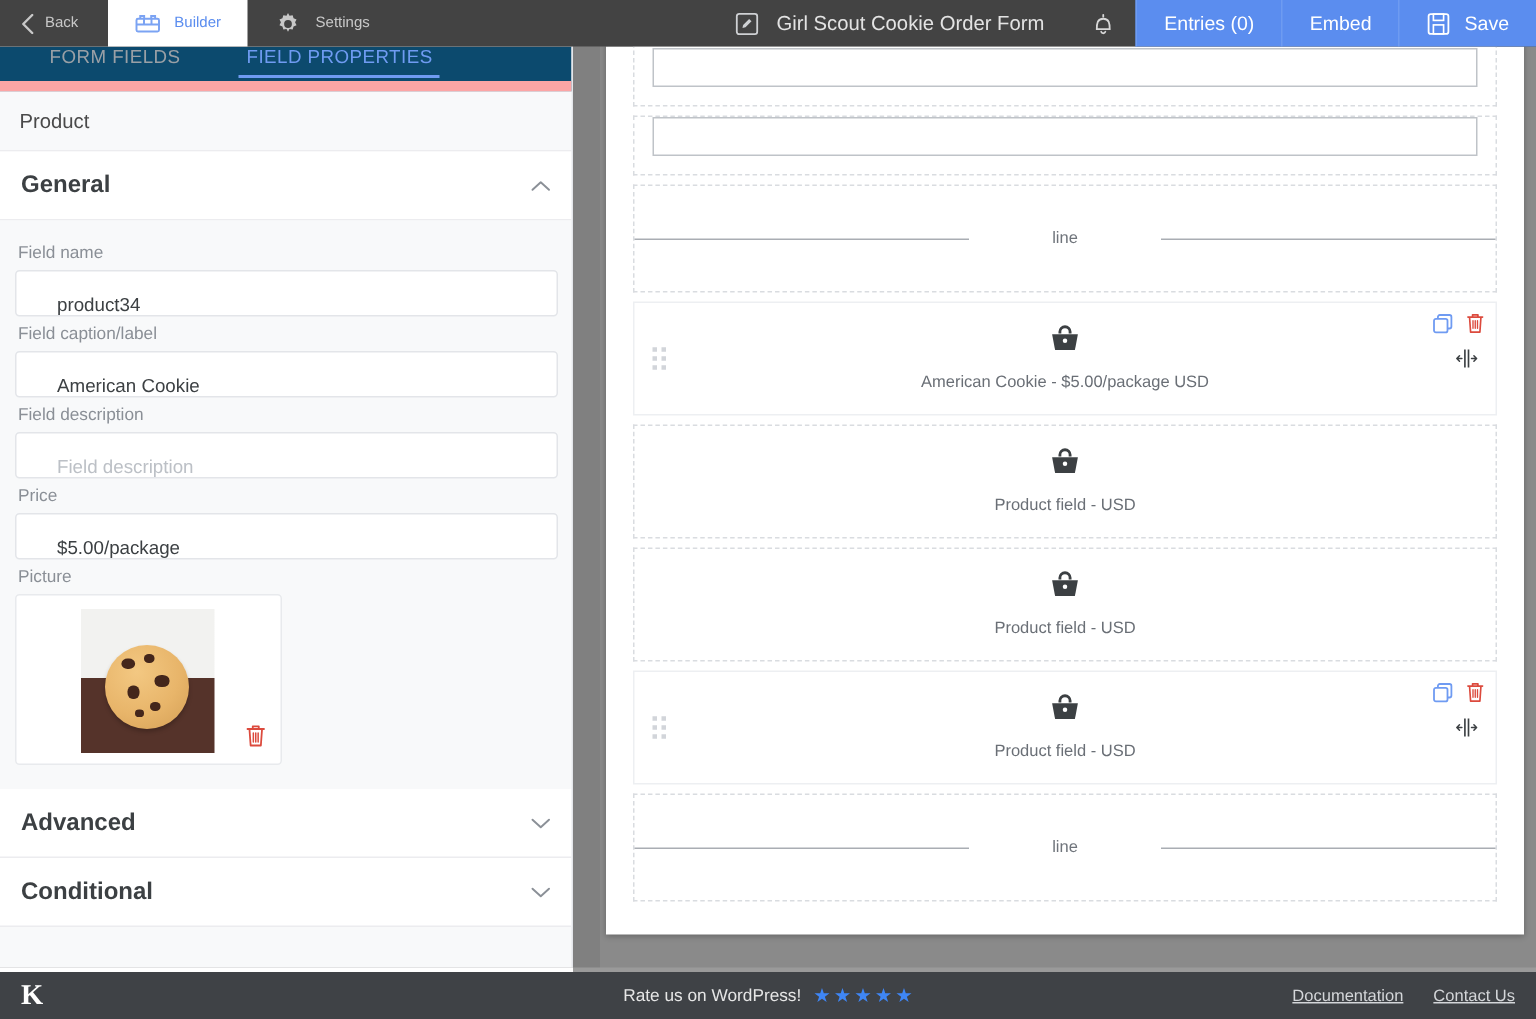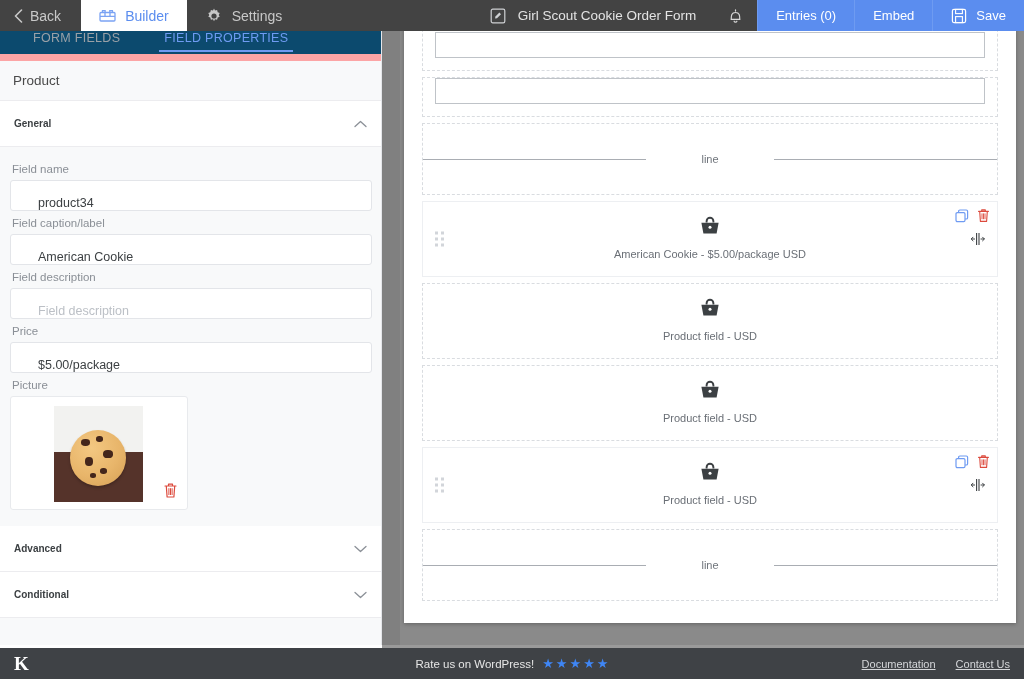--- a/index.html
+++ b/index.html
@@ -12,21 +12,21 @@
   .app { position: relative; width: 1024px; height: 679px; }
 
   
   .topbar {
     position: absolute; top: 0; left: 0; width: 1024px; height: 31px;
     background: #434343; display: flex; align-items: stretch;
     z-index: 40;
   }
   .tb-item {
     display: flex; align-items: center; gap: 9px;
-    color: #c8c8c8; font-size: 14px; padding: 0 18px; height: 31px;
+    color: #c8c8c8; font-size: 10px; padding: 0 18px; height: 31px;
     white-space: nowrap;
   }
   .tb-back { padding-left: 14px; padding-right: 20px; gap: 7px; }
   .tb-active { background: #ffffff; color: #5b8def; }
   .tb-icon { display: inline-flex; align-items: center; justify-content: center; }
   .tb-spacer { flex: 1 1 auto; }
   .tb-title { gap: 12px; color: #e3e3e3; font-size: 13.5px; }
   .tb-bell { padding: 0 14px; }
   .tb-blue { background: #5b8def; color: #ffffff; font-size: 13px;
              border-left: 1px solid #6e9bf1; }
@@ -53,21 +53,21 @@
   }
   .panel-title {
     height: 40px; display: flex; align-items: center;
     padding: 0 13px; font-size: 13.5px; color: #4a4a4a;
     background: #f8f9fa; border-bottom: 1px solid #ececef;
   }
   .accordion {
     height: 46px; background: #fff; display: flex; align-items: center;
     justify-content: space-between; padding: 0 14px;
     border-bottom: 1px solid #ececef;
-    font-size: 10px; color: #3c4043; font-weight: bold;
+    font-size: 16px; color: #3c4043; font-weight: bold;
   }
   .chev { color: #8b9097; font-size: 13px; line-height: 1; }
   .sec-body { background: #f8f9fa; padding: 10px 10px 16px 10px; }
   .f-label { font-size: 11.5px; color: #8a8f96; margin: 6px 0 5px 2px; }
   .f-input {
     width: 362px; height: 31px; background: #fff;
     border: 1px solid #e3e5e9; border-radius: 3px;
     display: flex; align-items: flex-end; padding: 0 27px;
     font-size: 12.5px; color: #3c4043;
   }

